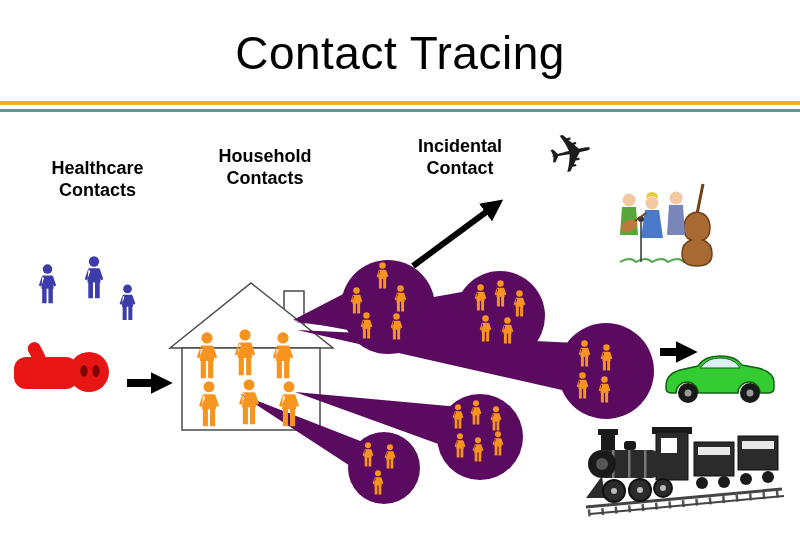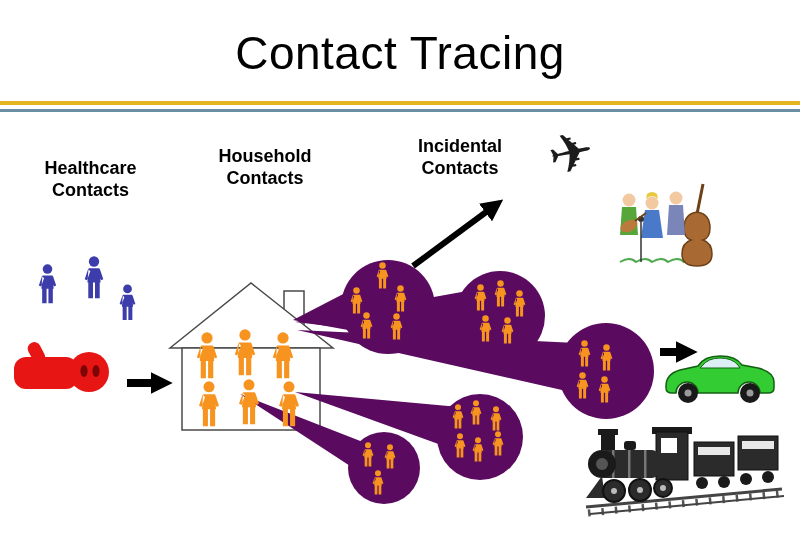--- a/index.html
+++ b/index.html
@@ -11,38 +11,38 @@
     position:absolute;top:26px;left:0;width:100%;text-align:center;
     font-size:46px;color:var(--title_text,#000);letter-spacing:0.5px;
   }
   .rule{position:absolute;left:0;width:100%;}
   .rule-top{top:101px;height:4px;background:var(--divider_top,#E4B520);}
   .rule-bottom{top:109px;height:3px;background:var(--divider_bottom,#6A8FA5);}
   .dlabel{
     position:absolute;font-weight:bold;font-size:18px;line-height:1.22;
     text-align:center;white-space:pre-line;color:#000;
   }
-  .lbl-healthcare{left:18px;top:158px;width:145px;text-align:center;}
+  .lbl-healthcare{left:25px;top:158px;width:145px;text-align:center;}
   .lbl-household{left:194px;top:146px;width:142px;}
   .lbl-incidental{left:392px;top:136px;width:136px;}
   svg.diagram{position:absolute;left:0;top:0;}
 </style>
 </head>
 <body>
 
 <div class="title">Contact Tracing</div>
 <div class="rule rule-top"></div>
 <div class="rule rule-bottom"></div>
 
 <div class="dlabel lbl-healthcare">Healthcare
 Contacts</div>
 <div class="dlabel lbl-household">Household
 Contacts</div>
 <div class="dlabel lbl-incidental">Incidental
-Contacts</div>
+Contact</div>
 
 <svg class="diagram" width="800" height="540" viewBox="0 0 800 540">
   <defs>
     <symbol id="person" viewBox="0 0 14 30">
       <circle cx="7" cy="3.8" r="3.6"></circle>
       <path d="M3.2,8.6 L10.8,8.6 L11.6,18.5 L2.4,18.5 Z
                M2.9,9 L0.5,16.2 L2.1,16.9 L4.4,10.6 Z
                M11.1,9 L13.5,16.2 L11.9,16.9 L9.6,10.6 Z
                M3,18.5 L6.3,18.5 L6.3,29.5 L3,29.5 Z
                M7.7,18.5 L11,18.5 L11,29.5 L7.7,29.5 Z"></path>

